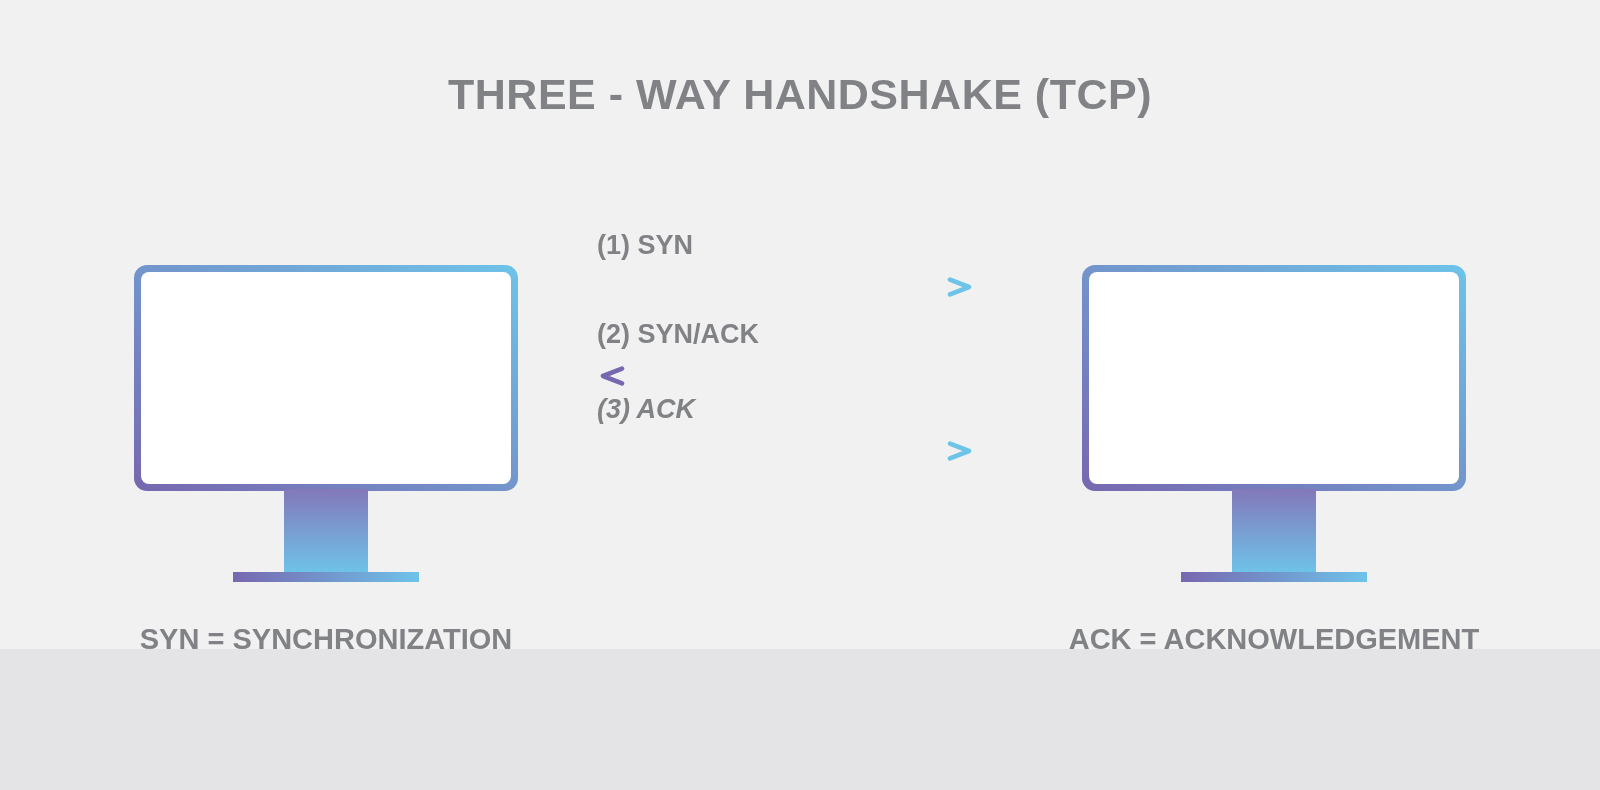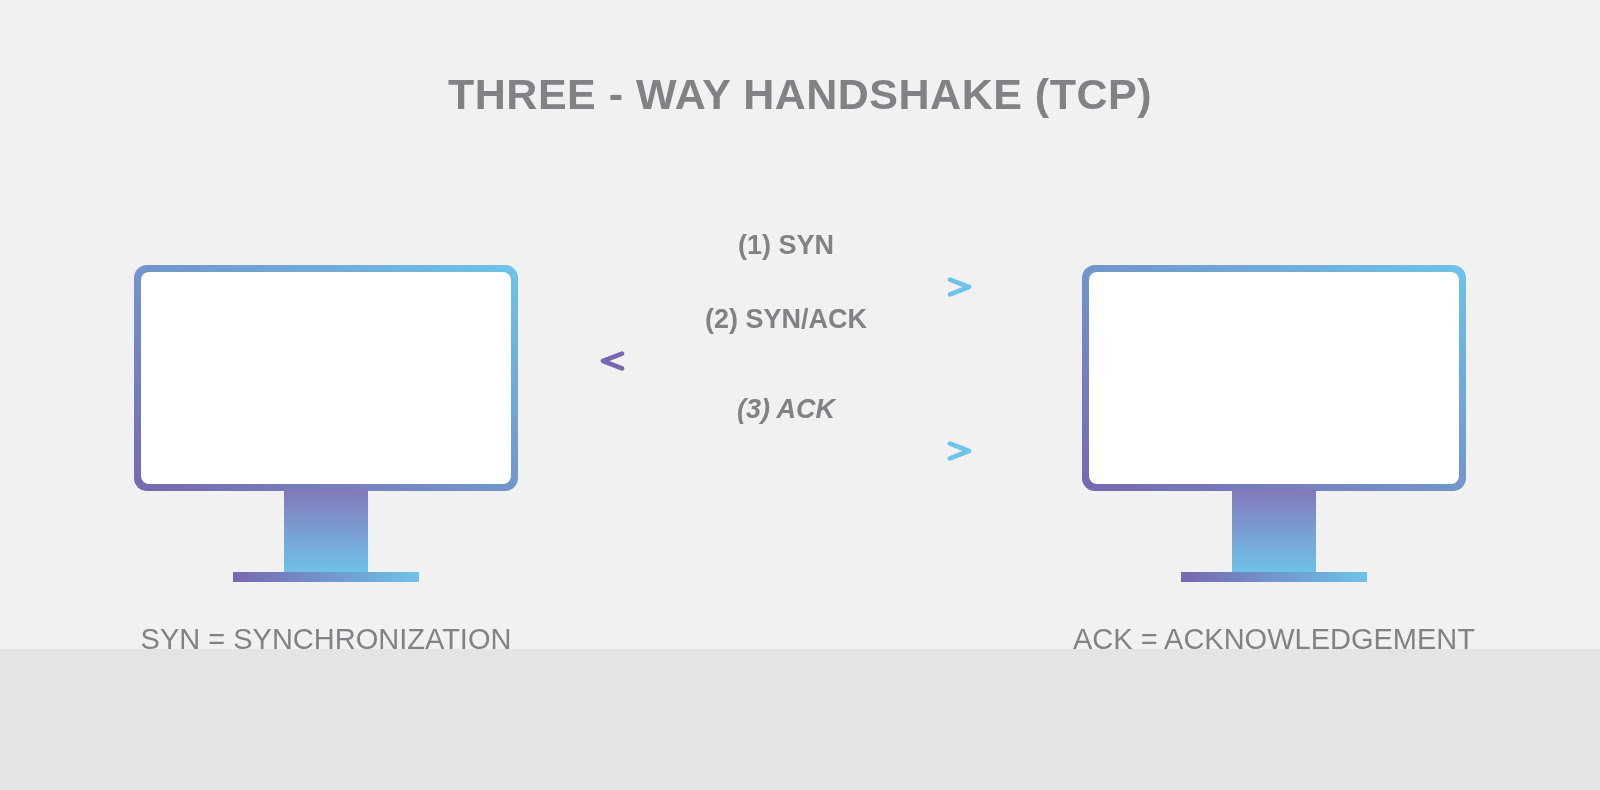--- a/index.html
+++ b/index.html
@@ -69,32 +69,31 @@
     height: 10px;
     background: linear-gradient(to right, var(--purple, #7a68b2) 0%, var(--cyan, #6cc1e8) 100%);
   }
   .caption {
     position: absolute;
     top: 358px;
     left: 50%;
     transform: translateX(-50%);
     white-space: nowrap;
     font-size: 29px;
-    font-weight: normal;
+    font-weight: bold;
     color: var(--gray, #808285);
   }
   
   .msg-row {
     position: absolute;
     left: 597px;
     width: 378px;
-    text-align: center;
   }
   .row-1 { top: 230px; }
-  .row-2 { top: 304px; }
+  .row-2 { top: 319px; }
   .row-3 { top: 394px; font-style: italic; }
   .msg-label {
     font-size: 27px;
     font-weight: bold;
     line-height: 31px;
     color: var(--gray, #808285);
     margin-bottom: 16px;
   }
   .arrow-slot {
     height: 20px;

